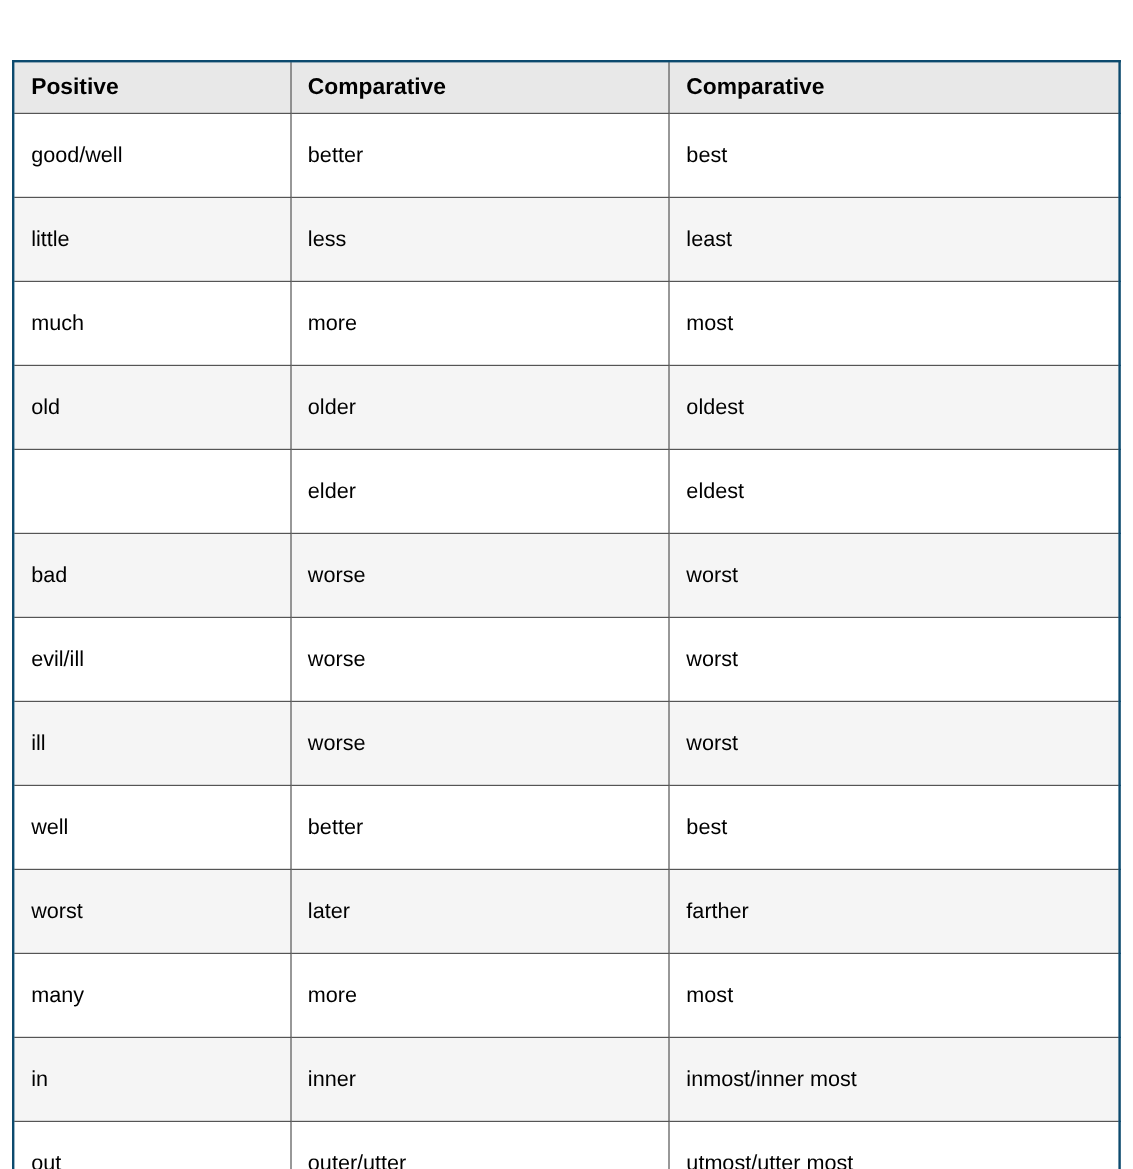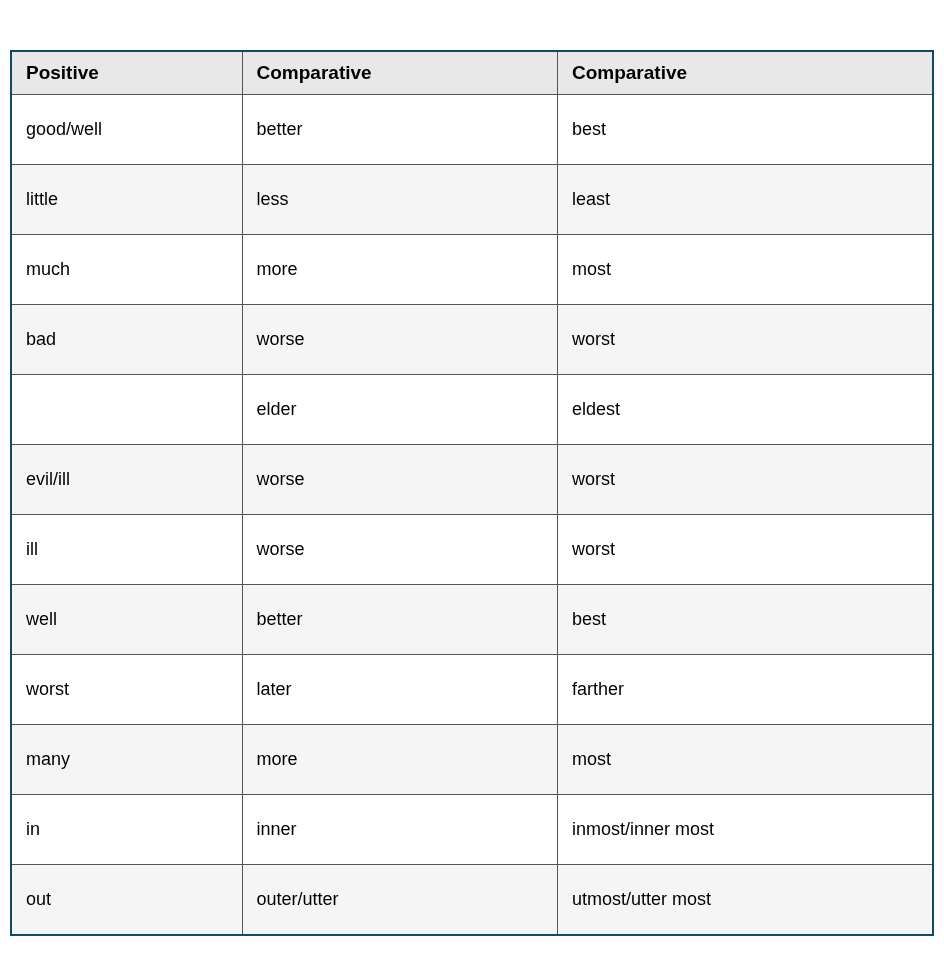--- a/index.html
+++ b/index.html
@@ -76,28 +76,33 @@
           <td>little</td>
           <td>less</td>
           <td>least</td>
         </tr>
         <tr>
           <td>much</td>
           <td>more</td>
           <td>most</td>
         </tr>
         <tr>
-          <td>bad</td>
-          <td>worse</td>
-          <td>worst</td>
+          <td>old</td>
+          <td>older</td>
+          <td>oldest</td>
         </tr>
         <tr>
           <td></td>
           <td>elder</td>
           <td>eldest</td>
+        </tr>
+        <tr>
+          <td>bad</td>
+          <td>worse</td>
+          <td>worst</td>
         </tr>
         <tr>
           <td>evil/ill</td>
           <td>worse</td>
           <td>worst</td>
         </tr>
         <tr>
           <td>ill</td>
           <td>worse</td>
           <td>worst</td>

